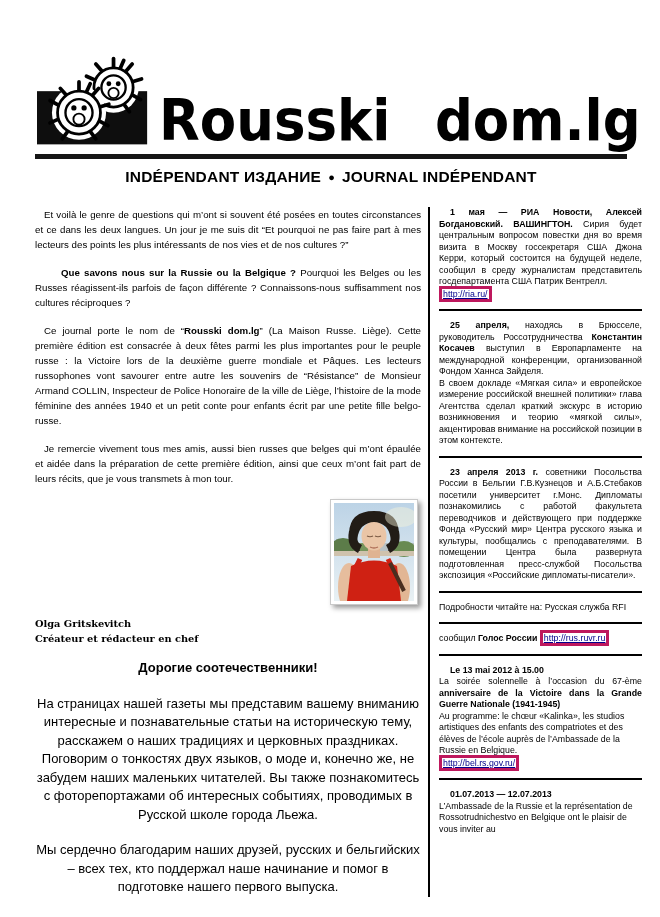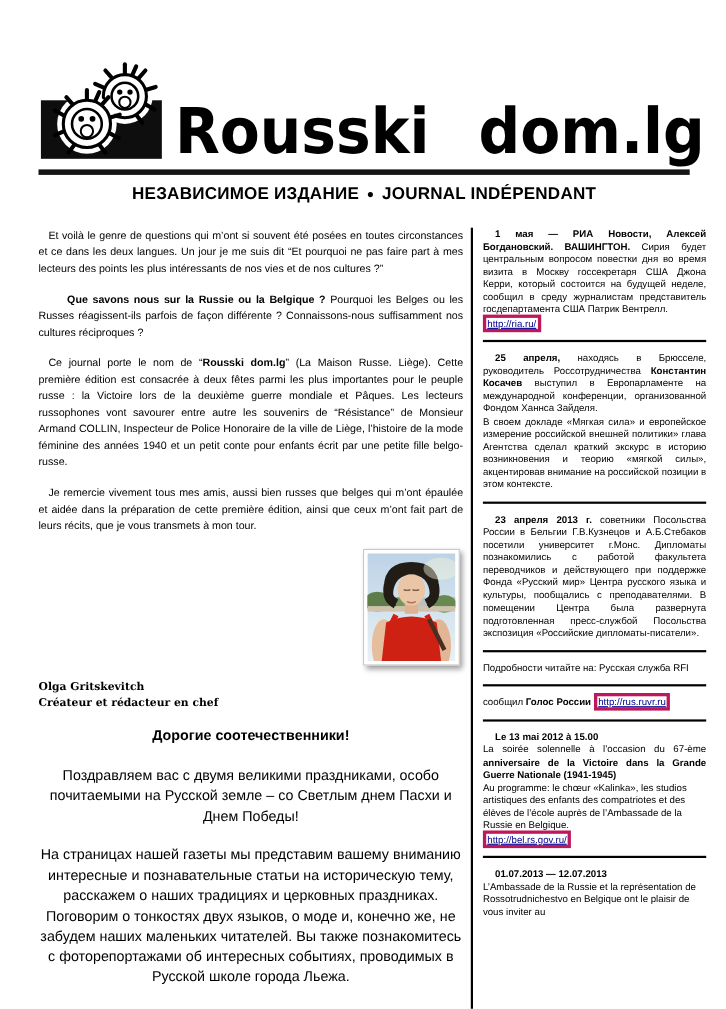--- a/index.html
+++ b/index.html
@@ -108,21 +108,21 @@
         <circle cx="-5.5" cy="-5" r="2.8" fill="#000"></circle>
         <circle cx="5.5" cy="-5" r="2.8" fill="#000"></circle>
         <circle cx="0" cy="7" r="6" fill="#fff" stroke="#000" stroke-width="2"></circle>
       </g>
     </svg>
     <div class="wordmark">Rousski dom.lg</div>
   </div>
 
   <div class="masthead-rule"></div>
 
-  <div class="tagline"><span>НЕЗАВИСИМОЕ ИЗДАНИЕ</span><span class="dot">●</span><span>JOURNAL INDÉPENDANT</span></div>
+  <div class="tagline"><span>INDÉPENDANT ИЗДАНИЕ</span><span class="dot">●</span><span>JOURNAL INDÉPENDANT</span></div>
 
   <div class="columns">
 
     <div class="col-left">
 
       <p class="fr"><span>Et voilà le genre de questions qui m’ont si souvent été posées en toutes circonstances et ce dans les deux langues. Un jour je me suis dit “Et pourquoi ne pas faire part à mes lecteurs des points les plus intéressants de nos vies et de nos cultures ?”</span></p>
 
       <p class="fr first"><b>Que savons nous sur la Russie ou la Belgique ?</b><span> Pourquoi les Belges ou les Russes réagissent-ils parfois de façon différente ? Connaissons-nous suffisamment nos cultures réciproques ?</span></p>
 
       <p class="fr"><span>Ce journal porte le nom de “</span><b>Rousski dom.lg</b><span>” (La Maison Russe. Liège). Cette première édition est consacrée à deux fêtes parmi les plus importantes pour le peuple russe : la Victoire lors de la deuxième guerre mondiale et Pâques. Les lecteurs russophones vont savourer entre autre les souvenirs de “Résistance” de Monsieur Armand COLLIN, Inspecteur de Police Honoraire de la ville de Liège, l’histoire de la mode féminine des années 1940 et un petit conte pour enfants écrit par une petite fille belgo-russe.</span></p>
@@ -161,21 +161,20 @@
           </svg>
         </span>
         <div class="photo-caption">
           <div>Olga Gritskevitch</div>
           <div>Créateur et rédacteur en chef</div>
         </div>
       </div>
 
       <div class="ru-block">
         <p class="greeting">Дорогие соотечественники!</p>
-        <p class="ru-p">Поздравляем вас с двумя великими праздниками, особо почитаемыми на Русской земле – со Светлым днем Пасхи и Днем Победы!</p>
         <p class="ru-p">На страницах нашей газеты мы представим вашему вниманию интересные и познавательные статьи на историческую тему, расскажем о наших традициях и церковных праздниках. Поговорим о тонкостях двух языков, о моде и, конечно же, не забудем наших маленьких читателей. Вы также познакомитесь с фоторепортажами об интересных событиях, проводимых в Русской школе города Льежа.</p>
         <p class="ru-p">Мы сердечно благодарим наших друзей, русских и бельгийских – всех тех, кто поддержал наше начинание и помог в подготовке нашего первого выпуска.</p>
       </div>
 
     </div>
 
     <div class="col-right">
 
       <div class="news-item">
         <p class="jp indent"><b class="lead">1 мая — РИА Новости, Алексей Богдановский. ВАШИНГТОН.</b><span> Сирия будет центральным вопросом повестки дня во время визита в Москву госсекретаря США Джона Керри, который состоится на будущей неделе, сообщил в среду журналистам представитель госдепартамента США Патрик Вентрелл.</span></p>

